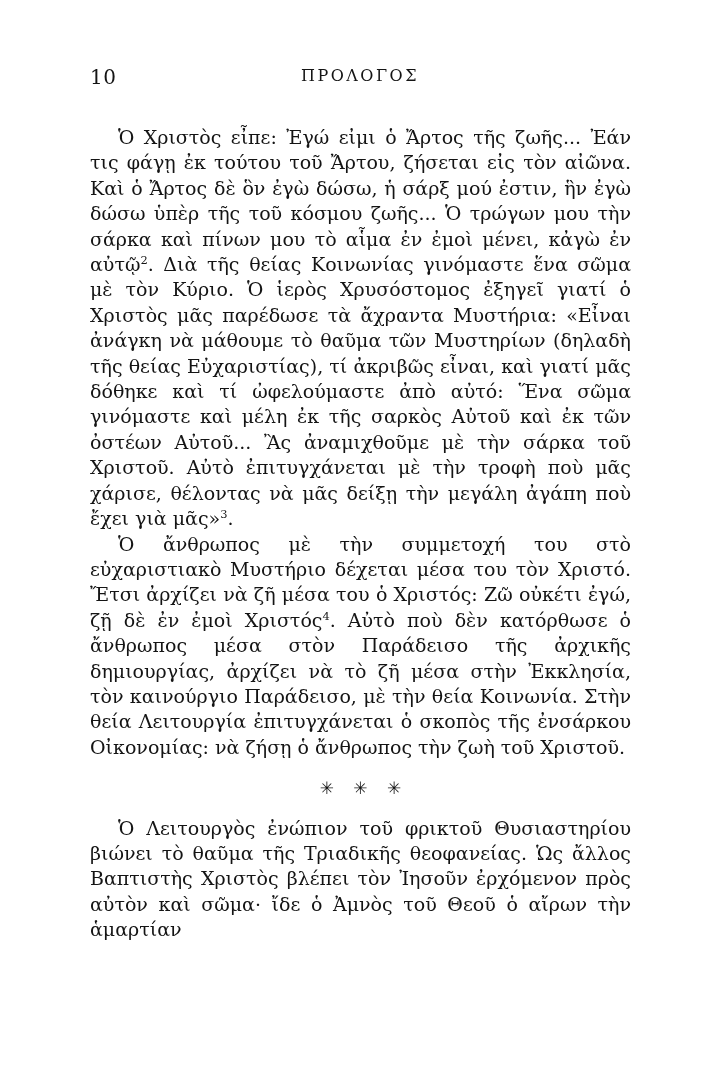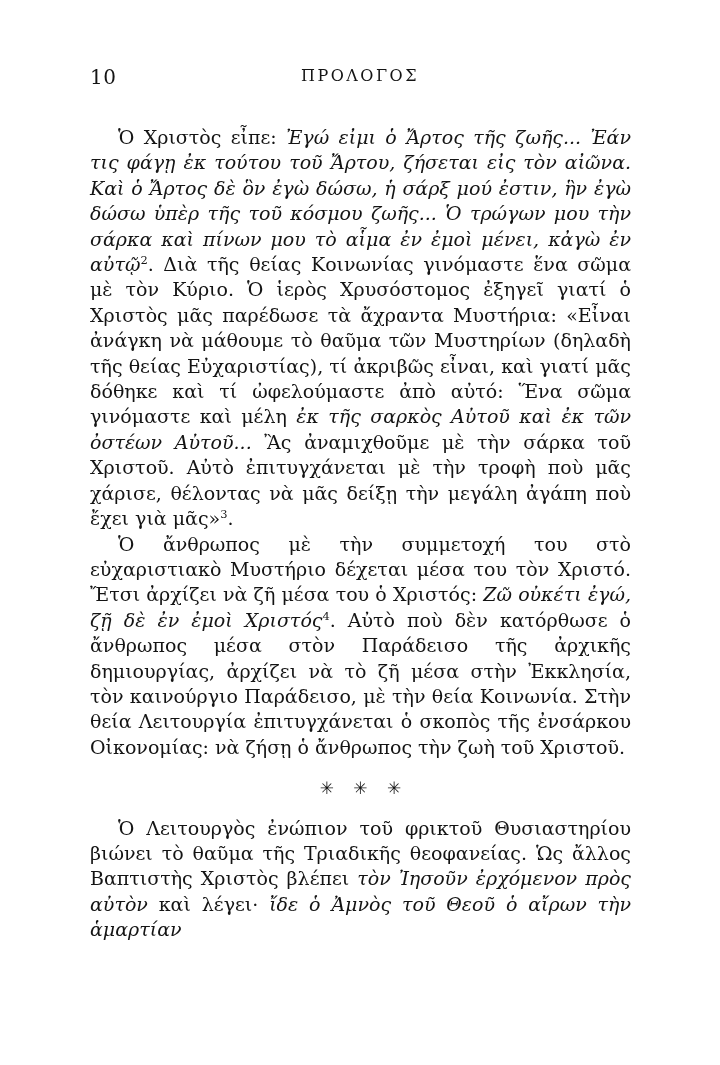--- a/index.html
+++ b/index.html
@@ -38,21 +38,21 @@
     top: 125px; left: 90px;
     width: 541px;
     font-size: 19px;
     line-height: 25.4px;
     text-align: justify;
   }
   .text-block p {
     margin: 0;
     text-indent: 28px;
   }
-  .it { font-style: italic; }
+  .it { }
   sup.fn {
     font-size: 60%;
     line-height: 0;
     vertical-align: super;
   }
   .separator {
     text-align: center;
     text-indent: 0 !important;
     font-size: 17px;
     letter-spacing: 0;
@@ -67,15 +67,15 @@
 <div class="page">
   <div class="running-head">
     <span class="page-number">10</span>
     <span class="running-title">ΠΡΟΛΟΓΟΣ</span>
   </div>
 
   <div class="text-block">
       <p><span>Ὁ Χριστὸς εἶπε: </span><span class="it">Ἐγώ εἰμι ὁ Ἄρτος τῆς ζωῆς... Ἐάν τις φάγῃ ἐκ τούτου τοῦ Ἄρτου, ζήσεται εἰς τὸν αἰῶνα. Καὶ ὁ Ἄρτος δὲ ὃν ἐγὼ δώσω, ἡ σάρξ μού ἐστιν, ἣν ἐγὼ δώσω ὑπὲρ τῆς τοῦ κόσμου ζωῆς... Ὁ τρώγων μου τὴν σάρκα καὶ πίνων μου τὸ αἷμα ἐν ἐμοὶ μένει, κἀγὼ ἐν αὐτῷ</span><sup class="fn">2</sup><span>. Διὰ τῆς θείας Κοινωνίας γινόμαστε ἕνα σῶμα μὲ τὸν Κύριο. Ὁ ἱερὸς Χρυσόστομος ἐξηγεῖ γιατί ὁ Χριστὸς μᾶς παρέδωσε τὰ ἄχραντα Μυστήρια: «Εἶναι ἀνάγκη νὰ μάθουμε τὸ θαῦμα τῶν Μυστηρίων (δηλαδὴ τῆς θείας Εὐχαριστίας), τί ἀκριβῶς εἶναι, καὶ γιατί μᾶς δόθηκε καὶ τί ὠφελούμαστε ἀπὸ αὐτό: Ἕνα σῶμα γινόμαστε καὶ μέλη </span><span class="it">ἐκ τῆς σαρκὸς Αὐτοῦ καὶ ἐκ τῶν ὀστέων Αὐτοῦ...</span><span> Ἂς ἀναμιχθοῦμε μὲ τὴν σάρκα τοῦ Χριστοῦ. Αὐτὸ ἐπιτυγχάνεται μὲ τὴν τροφὴ ποὺ μᾶς χάρισε, θέλοντας νὰ μᾶς δείξῃ τὴν μεγάλη ἀγάπη ποὺ ἔχει γιὰ μᾶς»</span><sup class="fn">3</sup><span>.</span></p>
       <p><span>Ὁ ἄνθρωπος μὲ τὴν συμμετοχή του στὸ εὐχαριστιακὸ Μυστήριο δέχεται μέσα του τὸν Χριστό. Ἔτσι ἀρχίζει νὰ ζῆ μέσα του ὁ Χριστός: </span><span class="it">Ζῶ οὐκέτι ἐγώ, ζῇ δὲ ἐν ἐμοὶ Χριστός</span><sup class="fn">4</sup><span>. Αὐτὸ ποὺ δὲν κατόρθωσε ὁ ἄνθρωπος μέσα στὸν Παράδεισο τῆς ἀρχικῆς δημιουργίας, ἀρχίζει νὰ τὸ ζῆ μέσα στὴν Ἐκκλησία, τὸν καινούργιο Παράδεισο, μὲ τὴν θεία Κοινωνία. Στὴν θεία Λειτουργία ἐπιτυγχάνεται ὁ σκοπὸς τῆς ἐνσάρκου Οἰκονομίας: νὰ ζήσῃ ὁ ἄνθρωπος τὴν ζωὴ τοῦ Χριστοῦ.</span></p>
       <div class="separator">✳ ✳ ✳</div>
-      <p><span>Ὁ Λειτουργὸς ἐνώπιον τοῦ φρικτοῦ Θυσιαστηρίου βιώνει τὸ θαῦμα τῆς Τριαδικῆς θεοφανείας. Ὡς ἄλλος Βαπτιστὴς Χριστὸς βλέπει </span><span class="it">τὸν Ἰησοῦν ἐρχόμενον πρὸς αὐτὸν</span><span> καὶ λέγει· </span><span class="it">ἴδε ὁ Ἀμνὸς τοῦ Θεοῦ ὁ αἴρων τὴν ἁμαρτίαν</span></p>
+      <p><span>Ὁ Λειτουργὸς ἐνώπιον τοῦ φρικτοῦ Θυσιαστηρίου βιώνει τὸ θαῦμα τῆς Τριαδικῆς θεοφανείας. Ὡς ἄλλος Βαπτιστὴς Χριστὸς βλέπει </span><span class="it">τὸν Ἰησοῦν ἐρχόμενον πρὸς αὐτὸν</span><span> καὶ σῶμα· </span><span class="it">ἴδε ὁ Ἀμνὸς τοῦ Θεοῦ ὁ αἴρων τὴν ἁμαρτίαν</span></p>
     </div>
 </div>
 
 </body></html>

